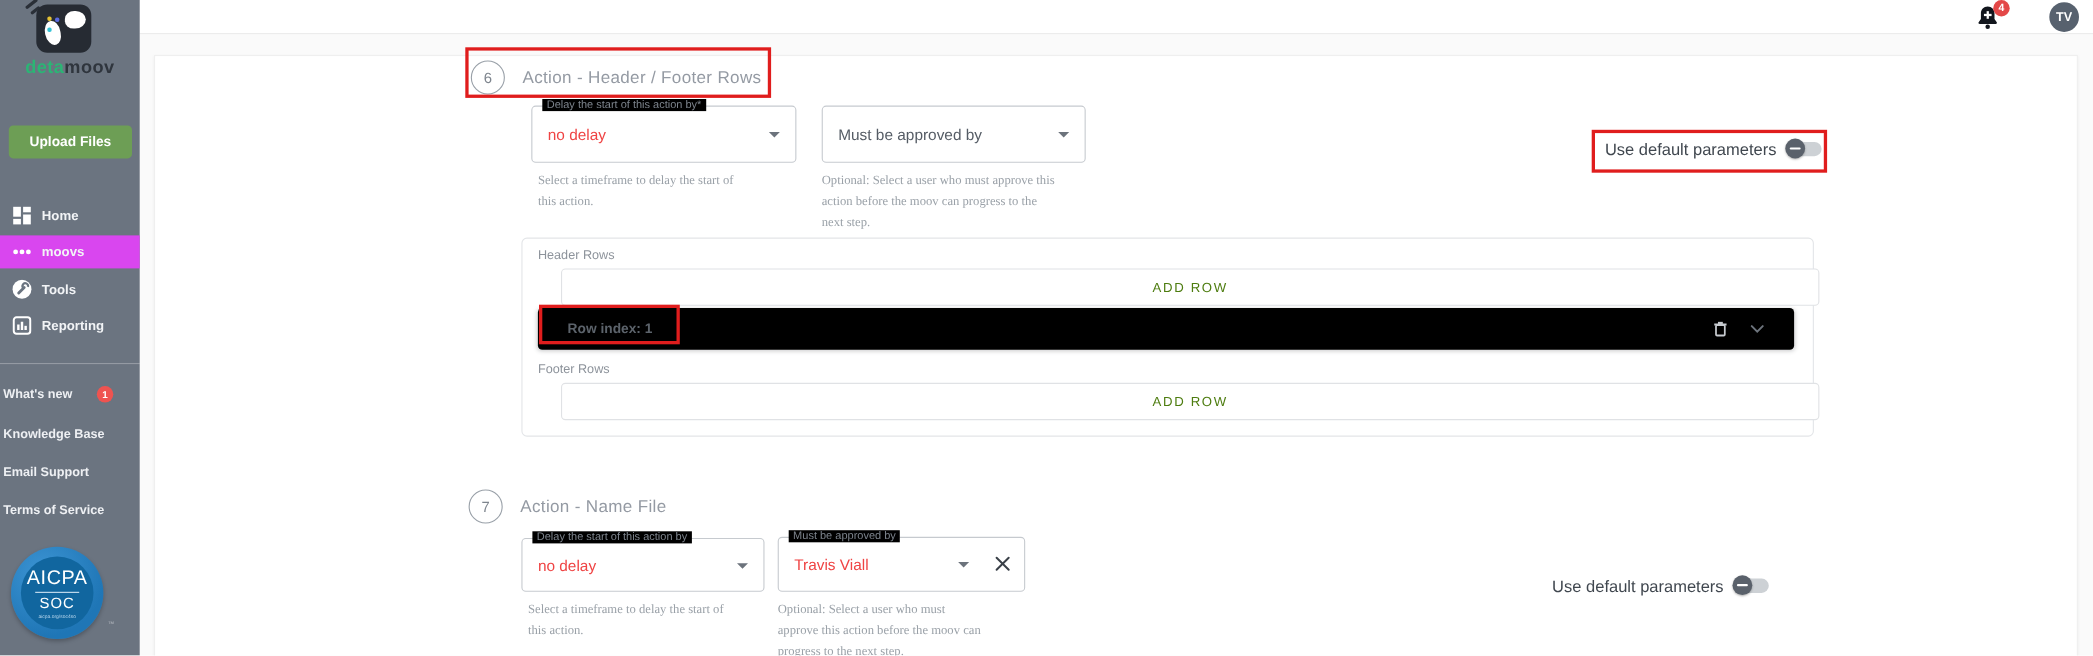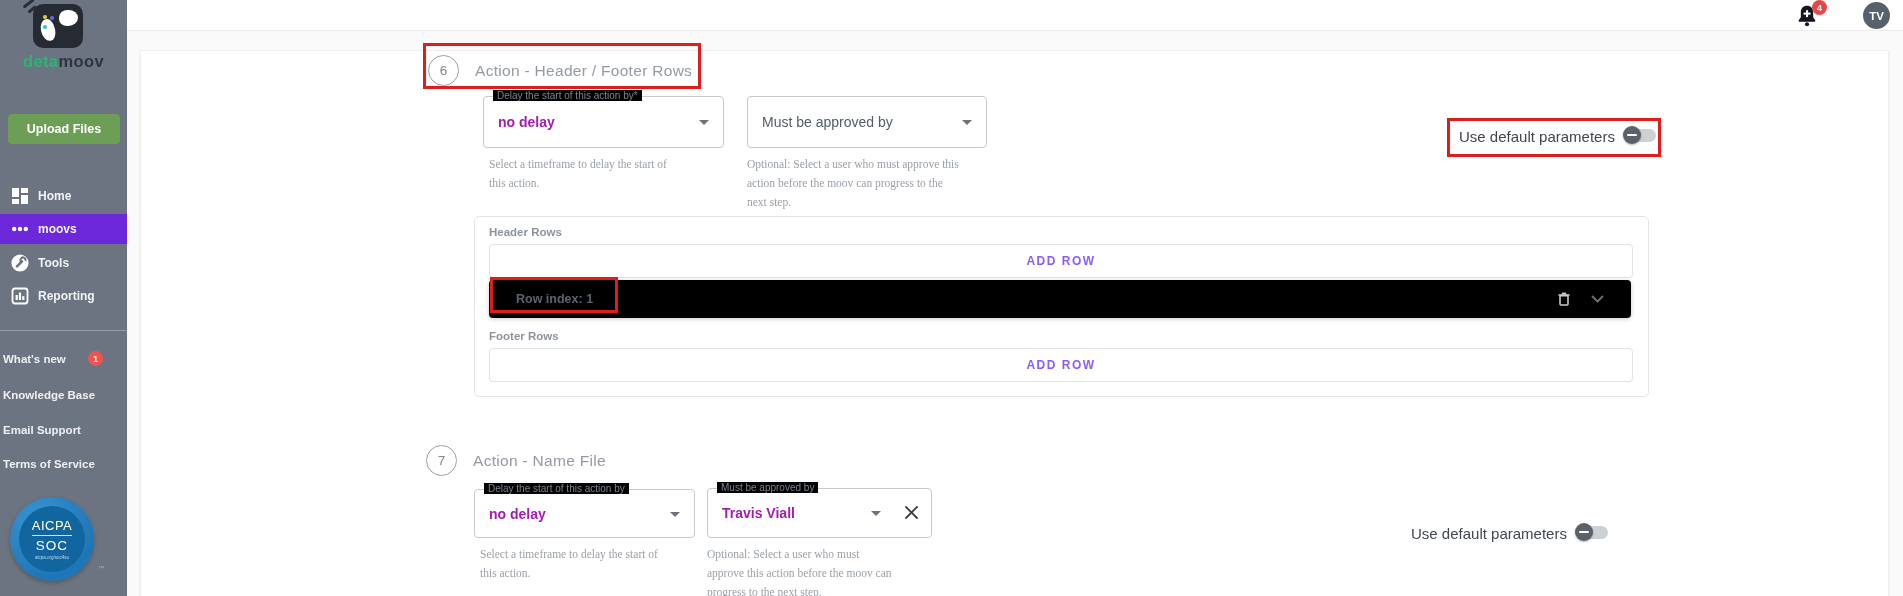--- a/index.html
+++ b/index.html
@@ -18,30 +18,30 @@
   .logo-blob2{left:8px;top:15px;width:14px;height:22px;background:#fff;border-radius:50% 50% 46% 54%;transform:rotate(-12deg);}
   .dot{border-radius:50%;}
   .streak{background:#2A2F37;border-radius:2px;transform:rotate(-38deg);}
   .wordmark{left:0;top:52px;width:127px;text-align:center;font-size:16.5px;font-weight:700;letter-spacing:.4px;}
   .wm-green{color:#2CB475;}
   .wm-dark{color:#2F353D;}
   .upload-btn{left:8px;top:114px;width:112px;height:30px;background:#6D9E55;border-radius:4px;
     color:#fff;font-size:12.5px;font-weight:700;display:flex;align-items:center;justify-content:center;cursor:pointer;}
   .nav-item{left:0;width:127px;height:30px;display:flex;align-items:center;color:#F2F4F6;font-size:12px;font-weight:600;cursor:pointer;}
   .nav-item .nav-icon{width:18px;height:18px;margin-left:11px;margin-right:9px;flex:0 0 auto;}
-  .nav-item.active{background:#6d28d9;}
+  .nav-item.active{background:#d946ef;}
   .side-divider{left:0;top:330px;width:127px;height:1px;background:rgba(255,255,255,.28);}
   .side-link{left:3px;color:#EEF0F3;font-size:11.5px;font-weight:600;cursor:pointer;white-space:nowrap;}
   .newbadge{left:88px;top:351px;width:15px;height:15px;border-radius:50%;background:#EF5350;color:#fff;
     font-size:9px;font-weight:700;display:flex;align-items:center;justify-content:center;}
   .aicpa-outer{left:10px;top:497px;width:84px;height:84px;border-radius:50%;
     background:radial-gradient(circle at 35% 30%,#3D95D4,#1F76B6 70%);box-shadow:0 2px 4px rgba(0,0,0,.25);}
   .aicpa-inner{left:9px;top:9px;width:66px;height:66px;border-radius:50%;background:#11669F;
     display:flex;flex-direction:column;align-items:center;justify-content:center;color:#fff;}
-  .aicpa-line1{font-size:13px;letter-spacing:.5px;}
+  .aicpa-line1{font-size:18px;letter-spacing:.5px;}
   .aicpa-rule{width:40px;height:1px;background:#cfe3f2;margin:2px 0;}
   .aicpa-line2{font-size:13.5px;letter-spacing:1px;}
   .aicpa-line3{font-size:4.5px;margin-top:2px;color:#BBD9EF;}
   .tm{left:98px;top:565px;font-size:6px;color:#AEB3BA;}
 
   
   .topbar{left:127px;top:0;width:1776px;height:30px;background:#fff;border-bottom:1px solid #ECECEC;z-index:4;}
   .bell-wrap{left:1794px;top:3px;width:26px;height:26px;cursor:pointer;z-index:6;}
   .bell-badge{left:1812px;top:0px;width:15px;height:15px;border-radius:50%;background:#E34848;color:#fff;
     font-size:9.5px;font-weight:700;display:flex;align-items:center;justify-content:center;z-index:7;}
@@ -57,38 +57,38 @@
 
   
   .step-circle{width:29px;height:29px;border:1.5px solid #99A0A8;border-radius:50%;
     color:#7E858E;font-size:13.5px;display:flex;align-items:center;justify-content:center;background:#fff;}
   .step-title{font-size:15.5px;color:#949AA3;letter-spacing:.3px;white-space:nowrap;}
 
   
   .osel{border:1px solid #C6CACF;border-radius:4px;background:#fff;cursor:pointer;}
   .osel .legend{position:absolute;top:-7px;left:9px;background:#000000;padding:0 4px;font-size:10px;color:#7D848D;white-space:nowrap;}
   .osel .value{position:absolute;left:14px;top:0;height:100%;display:flex;align-items:center;
-    font-size:14px;font-weight:700;color:#a21caf;white-space:nowrap;}
+    font-size:14px;font-weight:400;color:#ef4444;white-space:nowrap;}
   .osel .value.placeholder{font-weight:400;color:#555C65;}
   .caret{position:absolute;width:0;height:0;border-left:5px solid transparent;border-right:5px solid transparent;
     border-top:5px solid #6C737C;top:calc(50% - 2px);}
   .helper{font-size:11.5px;line-height:19px;color:#9AA1A8;font-family:Liberation Serif, serif;}
 
   
   .toggle{width:34px;height:20px;cursor:pointer;}
   .toggle .track{position:absolute;left:3px;top:4px;width:30px;height:13px;border-radius:7px;background:#CDD1D5;}
   .toggle .knob{position:absolute;left:0;top:1px;width:18px;height:18px;border-radius:50%;background:#5A616B;box-shadow:0 1px 2px rgba(0,0,0,.3);}
   .toggle .knob::after{content:"";position:absolute;left:4px;top:8px;width:10px;height:2px;background:#fff;border-radius:1px;}
   .usedef-label{font-size:15px;color:#40474F;white-space:nowrap;}
 
   
   .rows-card{border:1px solid #E3E5E8;border-radius:5px;background:#fff;}
-  .rows-label{font-size:11.5px;color:#8D939B;font-weight:bold;}
+  .rows-label{font-size:11.5px;color:#8D939B;}
   .addrow{border:1px solid #E0E2E5;border-radius:4px;background:#fff;display:flex;align-items:center;justify-content:center;
-    font-size:12px;letter-spacing:1.5px;color:#8b5cf6;font-weight:700;cursor:pointer;}
+    font-size:12px;letter-spacing:1.5px;color:#4d7c0f;font-weight:400;cursor:pointer;margin-left:21px;}
   .rowcard{border-radius:4px;background:#000000;box-shadow:0 1px 4px rgba(60,64,67,.28);cursor:pointer;}
   .rowcard .rowtitle{position:absolute;left:27px;top:0;height:100%;display:flex;align-items:center;
     font-size:12.5px;font-weight:700;color:#5C636B;}
 </style>
 </head>
 <body>
 
 <div class="abs sidebar">
   <div class="abs streak" style="left:22px;top:2px;width:13px;height:2.5px;"></div>
   <div class="abs streak" style="left:27px;top:8px;width:10px;height:2.5px;"></div>

